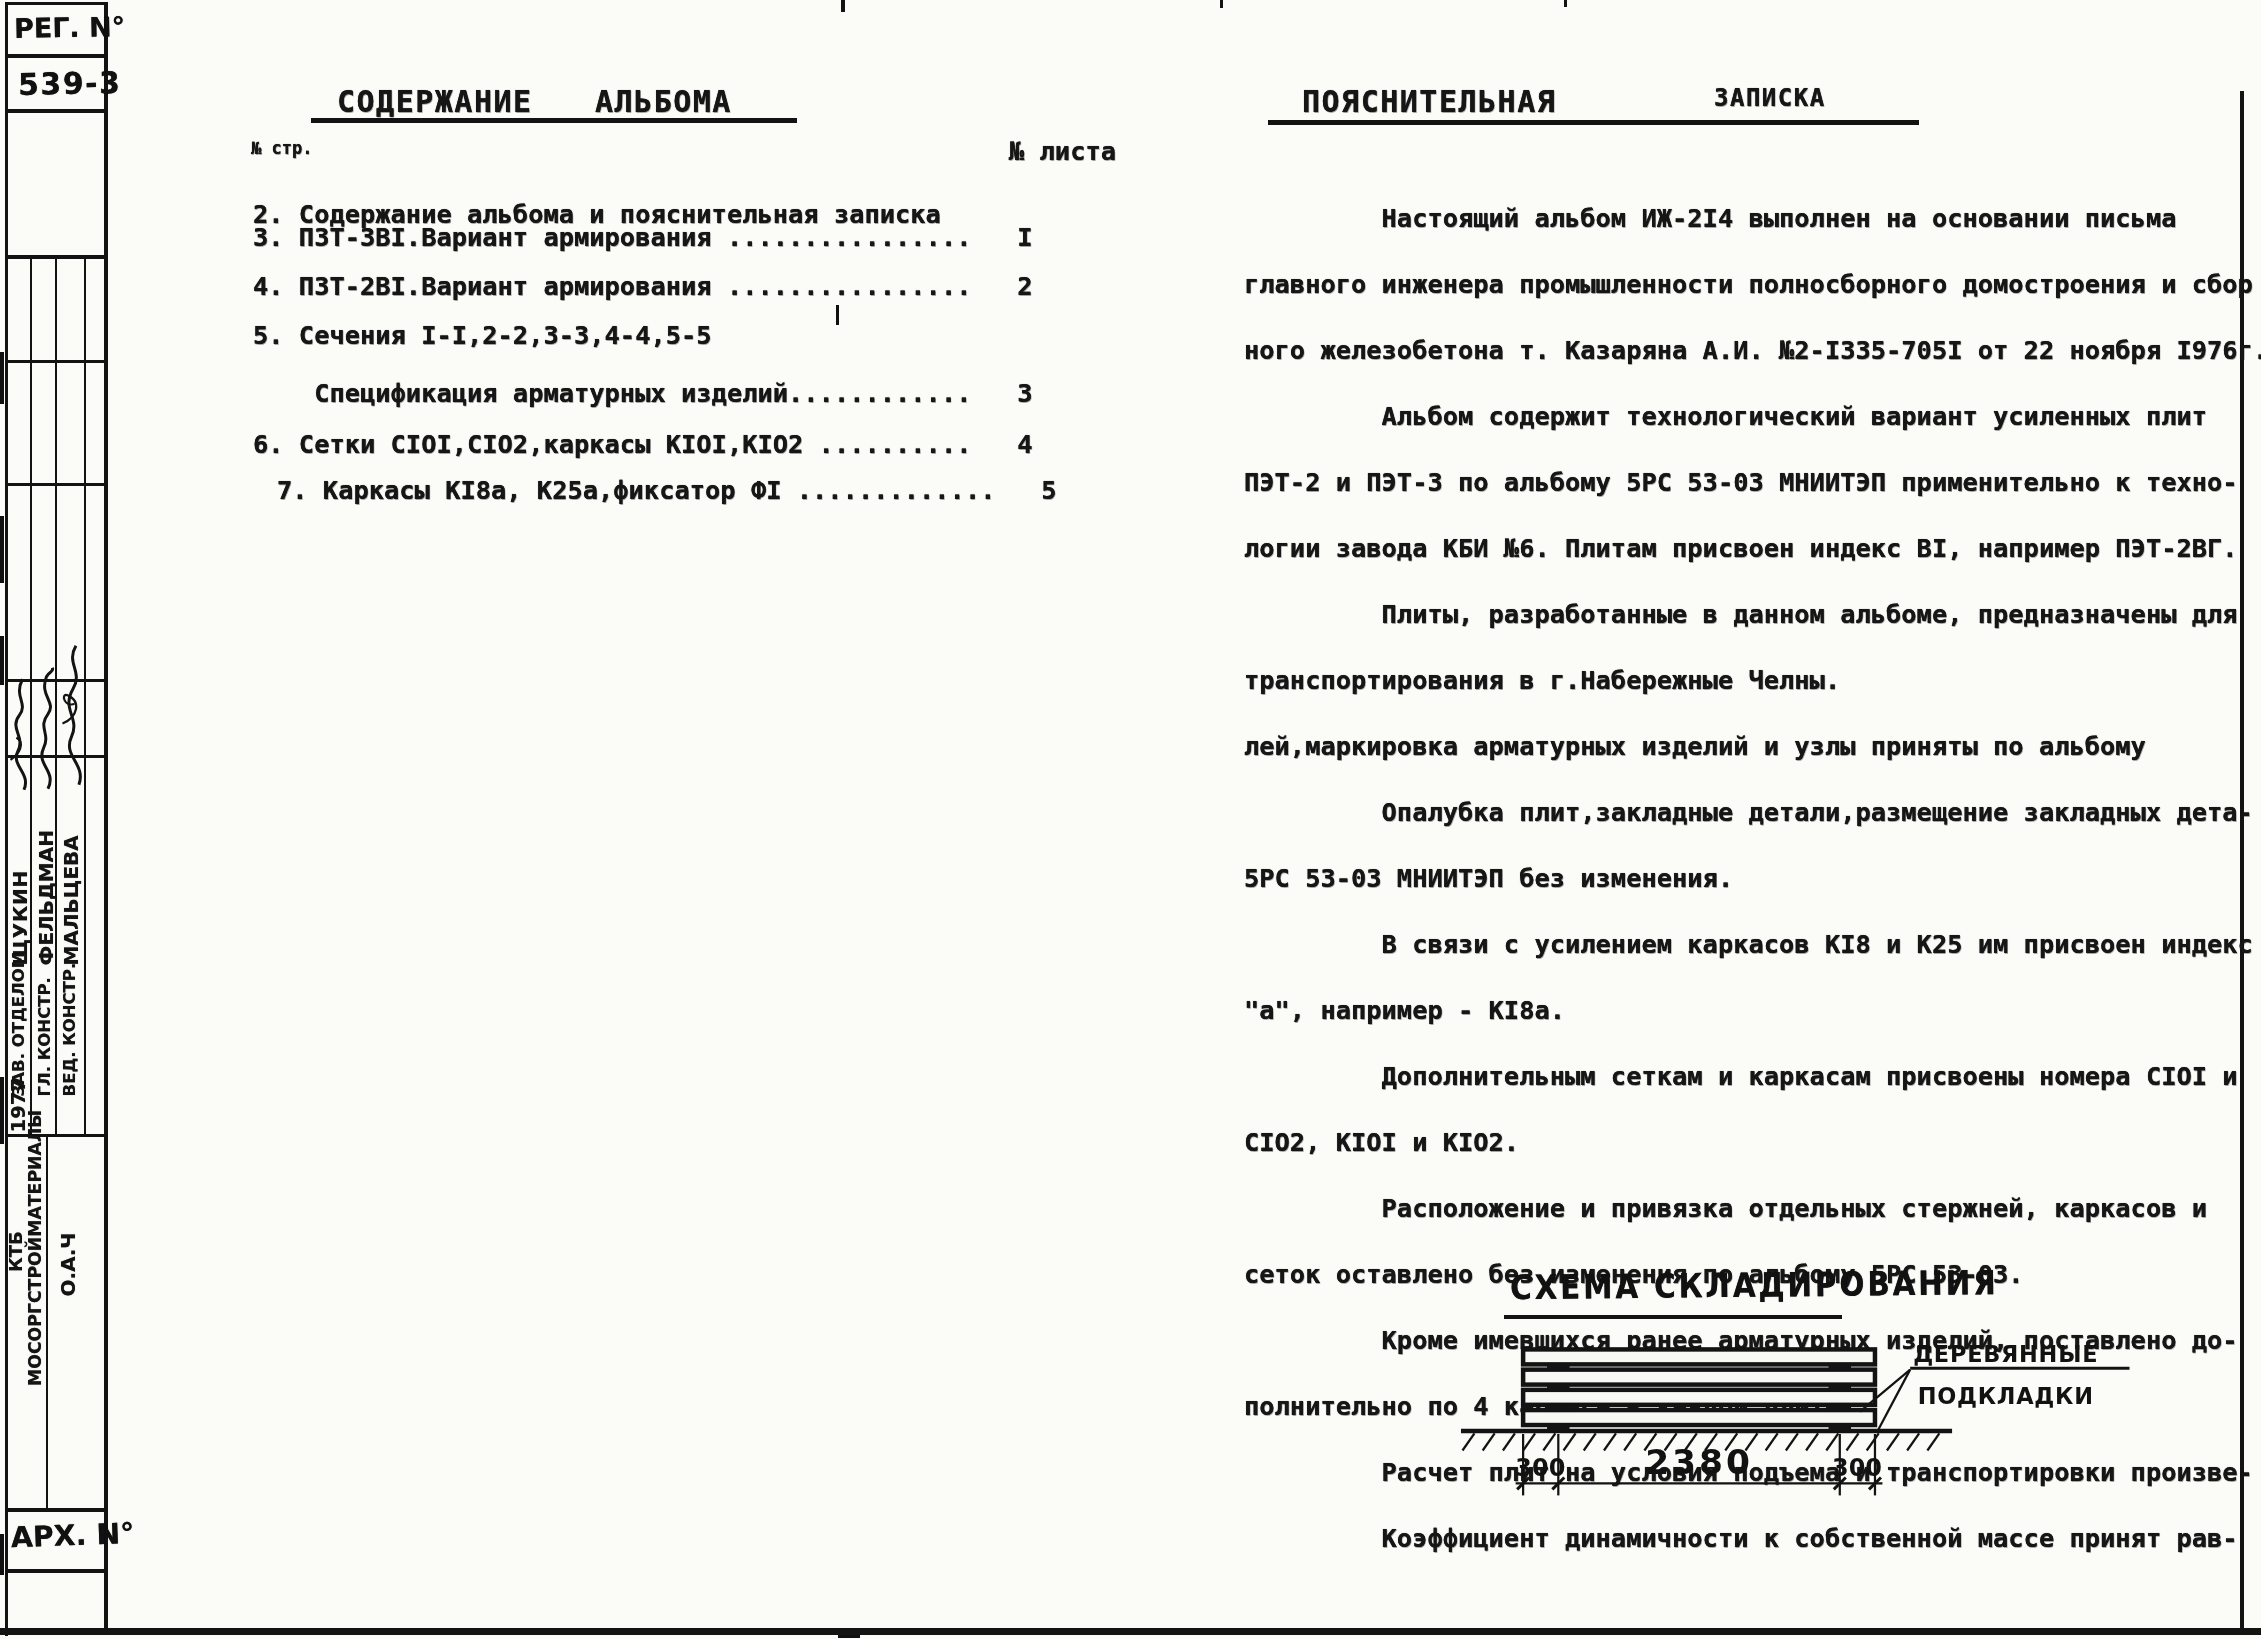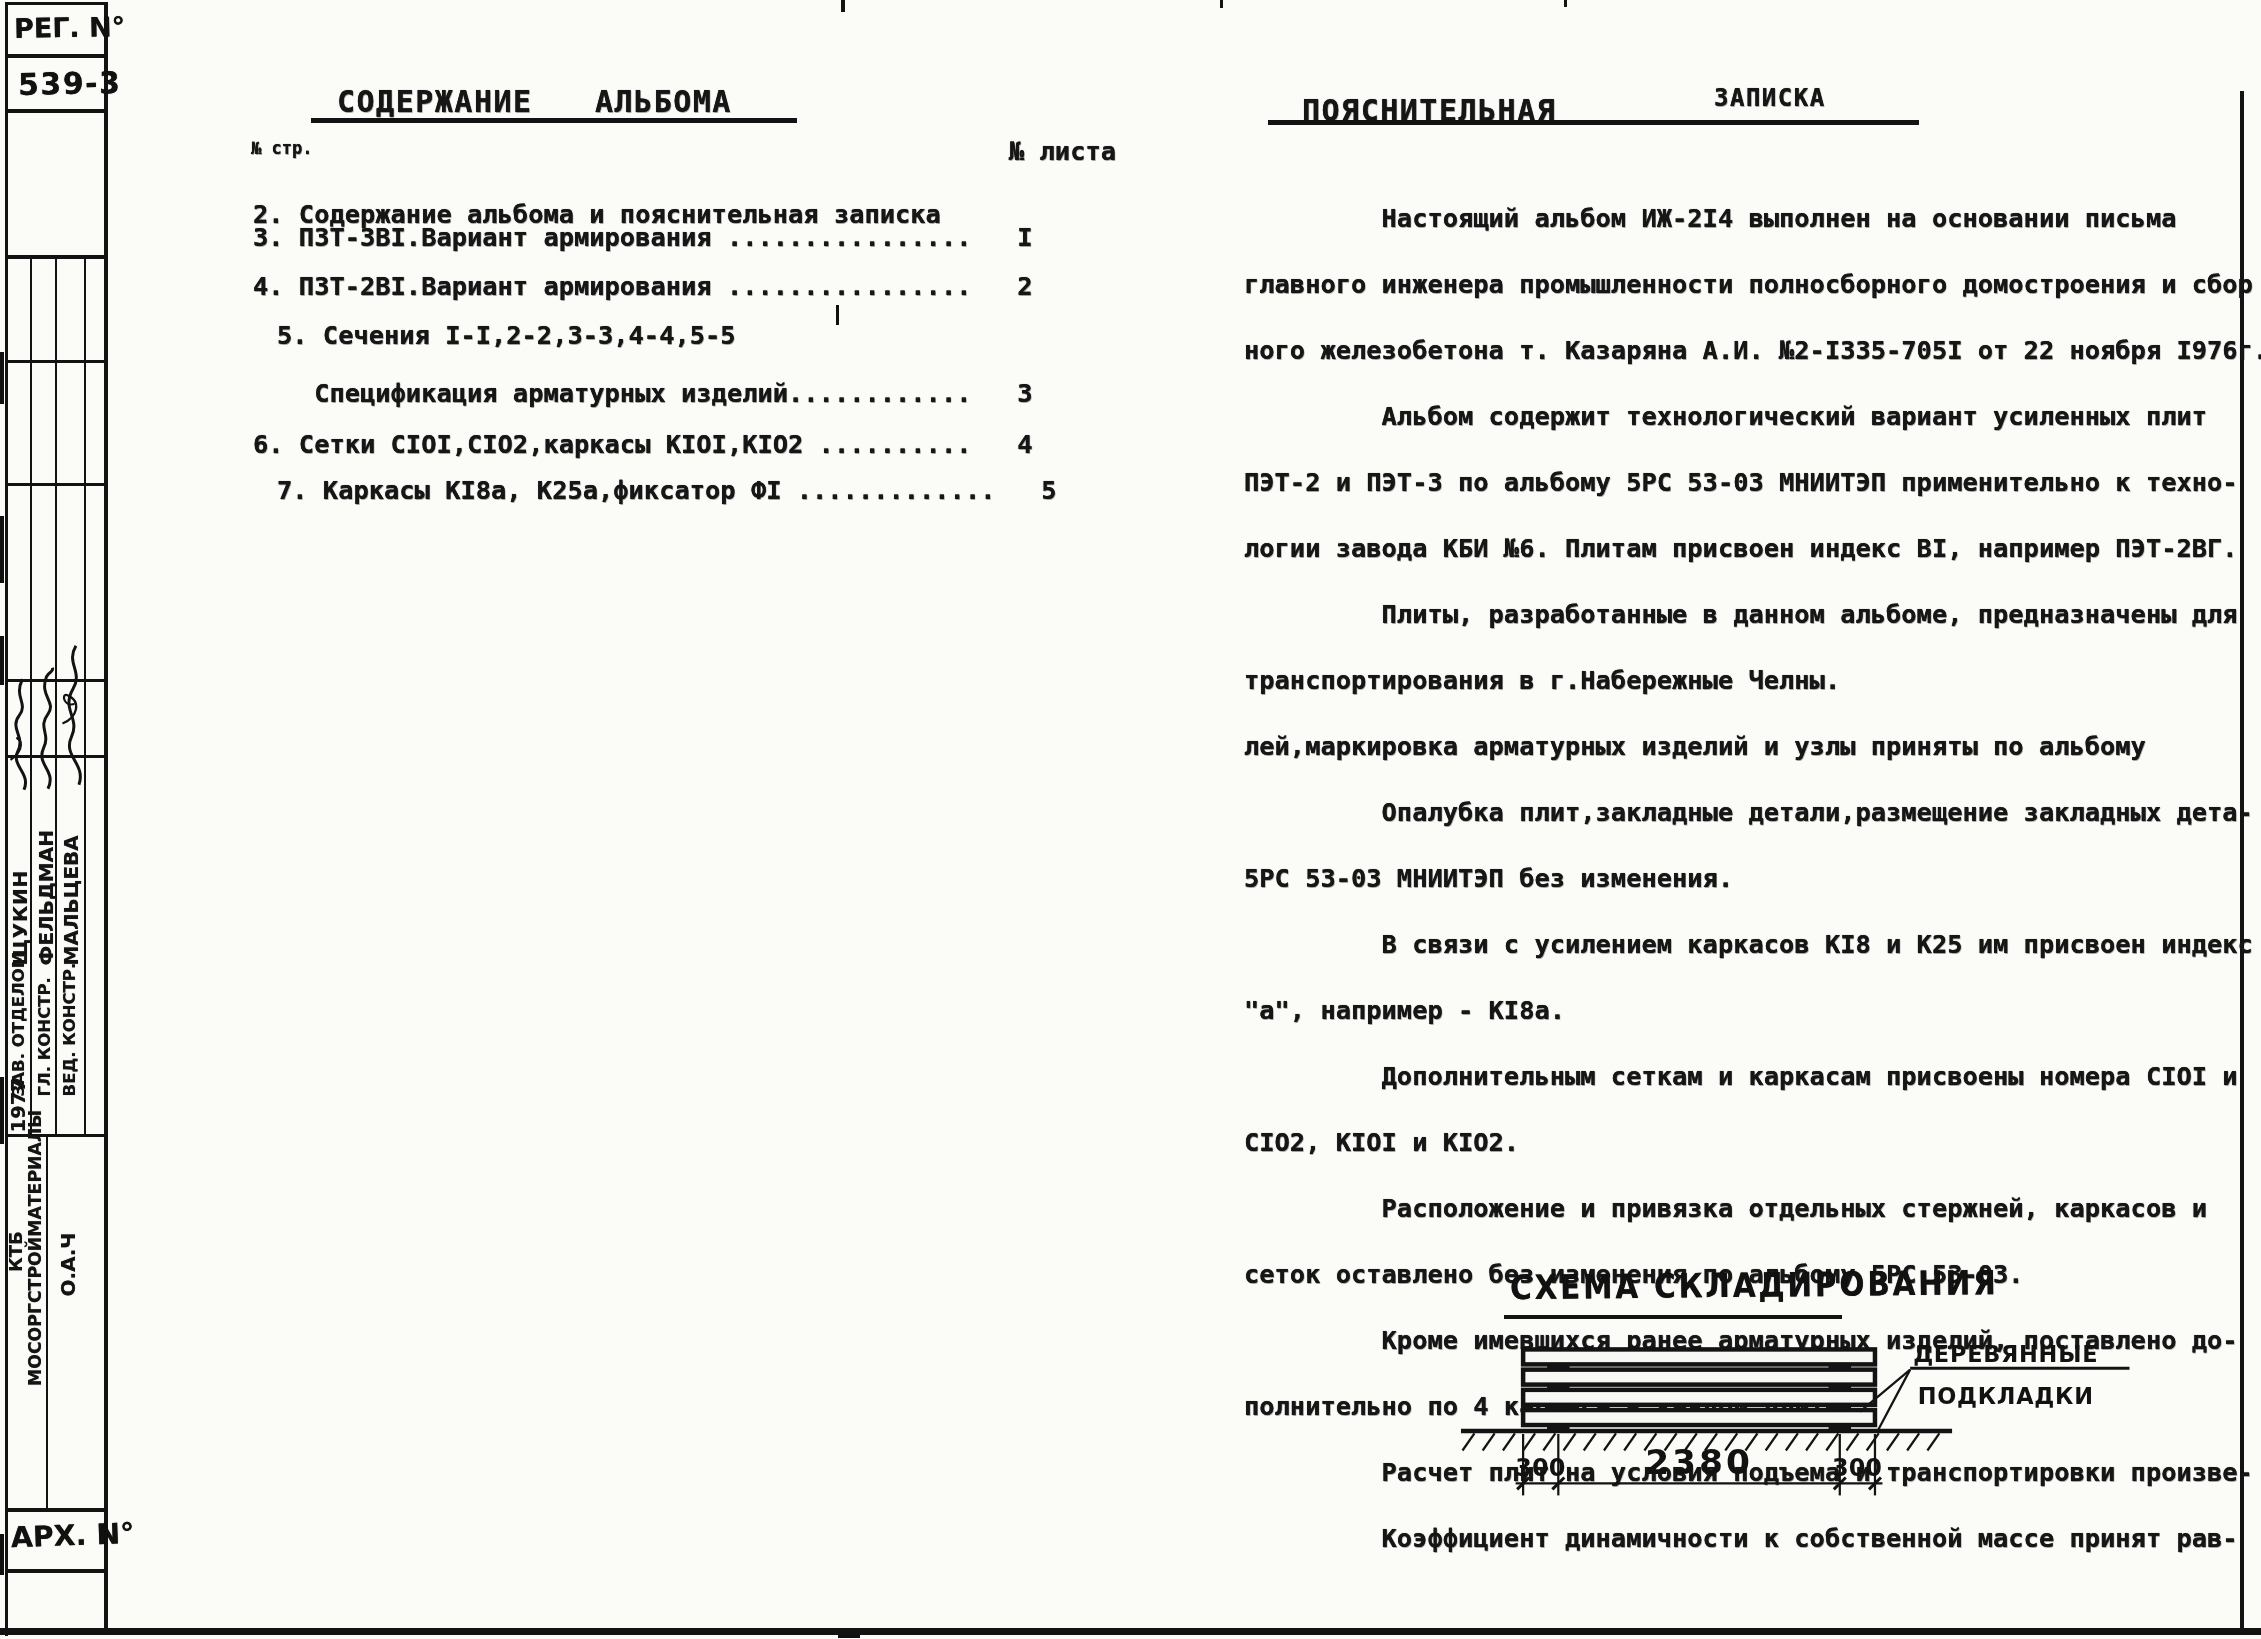--- a/index.html
+++ b/index.html
@@ -91,26 +91,26 @@
   <div class="abs tw" style="left:337px;top:84px;font-size:30px;letter-spacing:1.5px;">СОДЕРЖАНИЕ</div>
   <div class="abs tw" style="left:595px;top:84px;font-size:30px;letter-spacing:1.5px;">АЛЬБОМА</div>
   <div class="ln" style="left:311px;top:118px;width:486px;height:4.5px;"></div>
 
   <div class="abs tw" style="left:251px;top:138px;font-size:17px;">№ стр.</div>
   <div class="abs tw" style="left:1009px;top:136px;font-size:25.4px;text-align:center;">№ листа</div>
 
   <div class="citem tw" style="left:253px;top:187px;margin-top:12px;">2. Содержание альбома и пояснительная записка</div>
   <div class="citem tw" style="left:253px;top:222px;">3. ПЗТ-3ВI.Вариант армирования ................   I</div>
   <div class="citem tw" style="left:253px;top:271px;">4. ПЗТ-2ВI.Вариант армирования ................   2</div>
-  <div class="citem tw" style="left:253px;top:320px;margin-left:24px;">5. Сечения I-I,2-2,3-3,4-4,5-5</div>
+  <div class="citem tw" style="left:253px;top:320px;">5. Сечения I-I,2-2,3-3,4-4,5-5</div>
   <div class="citem tw" style="left:253px;top:378px;">    Спецификация арматурных изделий............   3</div>
   <div class="citem tw" style="left:253px;top:429px;">6. Сетки СIOI,СIO2,каркасы КIOI,КIO2 ..........   4</div>
   <div class="citem tw" style="left:253px;top:475px;margin-left:24px;">7. Каркасы КI8а, К25а,фиксатор ФI .............   5</div>
 
-  <div class="abs tw" style="left:1302px;top:84px;font-size:30px;letter-spacing:1.5px;margin-top:9px;">ПОЯСНИТЕЛЬНАЯ</div>
+  <div class="abs tw" style="left:1302px;top:84px;font-size:30px;letter-spacing:1.5px;">ПОЯСНИТЕЛЬНАЯ</div>
   <div class="abs tw" style="left:1714px;top:84px;font-size:24px;letter-spacing:1.5px;">ЗАПИСКА</div>
   <div class="ln" style="left:1268px;top:120px;width:651px;height:5.2px;"></div>
 
   <div class="abs tw note-lines" style="left:1244px;top:171px;width:1018px;">
     <div>         Настоящий альбом ИЖ-2I4 выполнен на основании письма</div>
     <div>главного инженера промышленности полносборного домостроения и сбор</div>
     <div>ного железобетона т. Казаряна А.И. №2-I335-705I от 22 ноября I976г.</div>
     <div>         Альбом содержит технологический вариант усиленных плит</div>
     <div>ПЭТ-2 и ПЭТ-3 по альбому 5РС 53-03 МНИИТЭП применительно к техно-</div>
     <div>логии завода КБИ №6. Плитам присвоен индекс ВI, например ПЭТ-2ВГ.</div>

